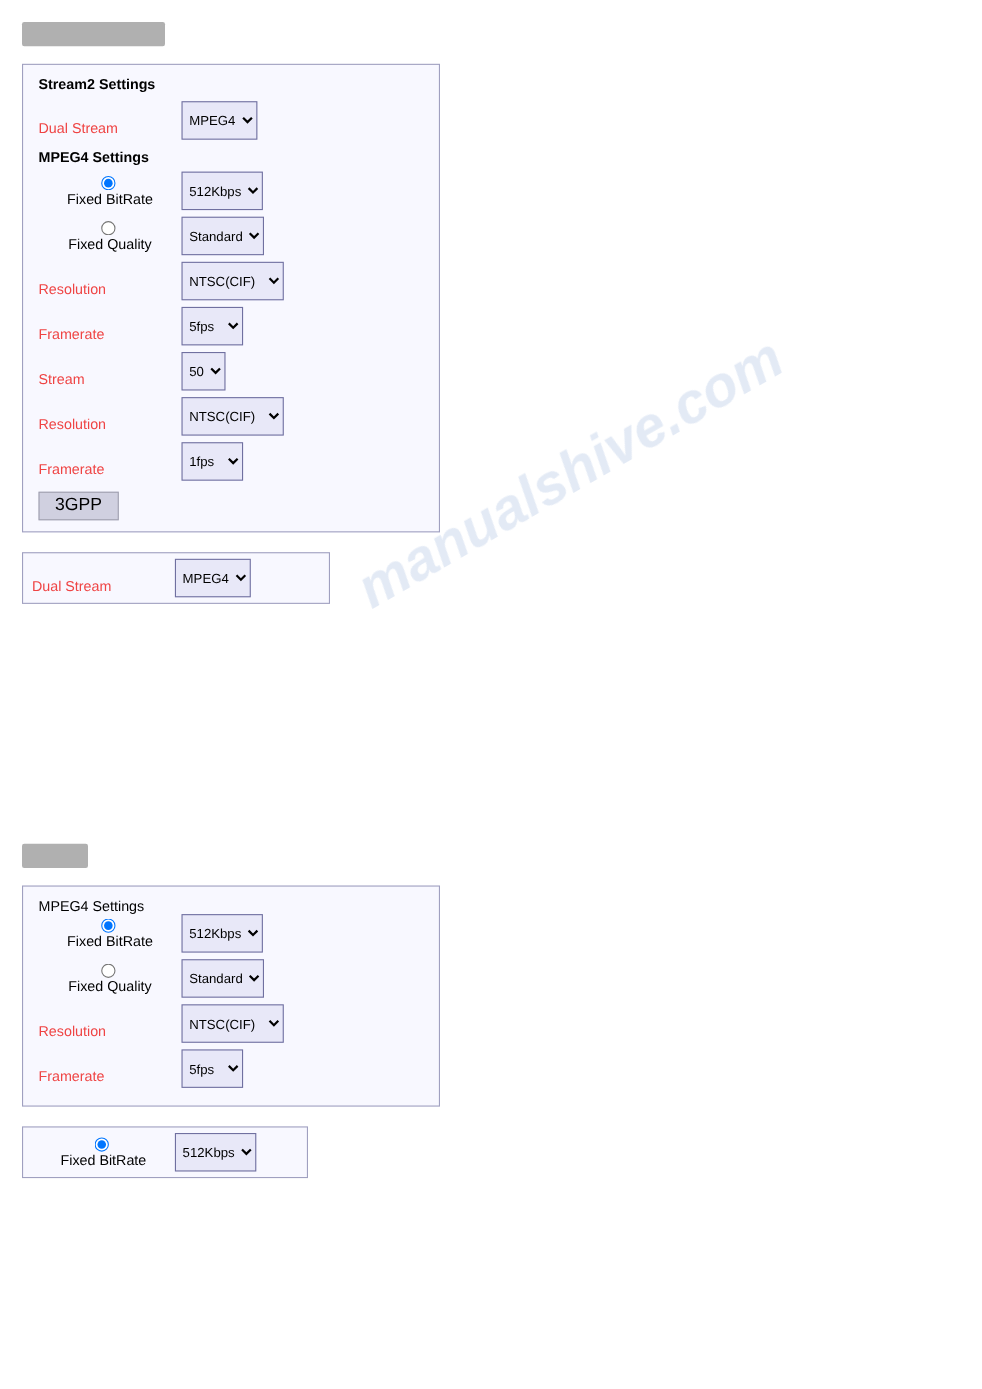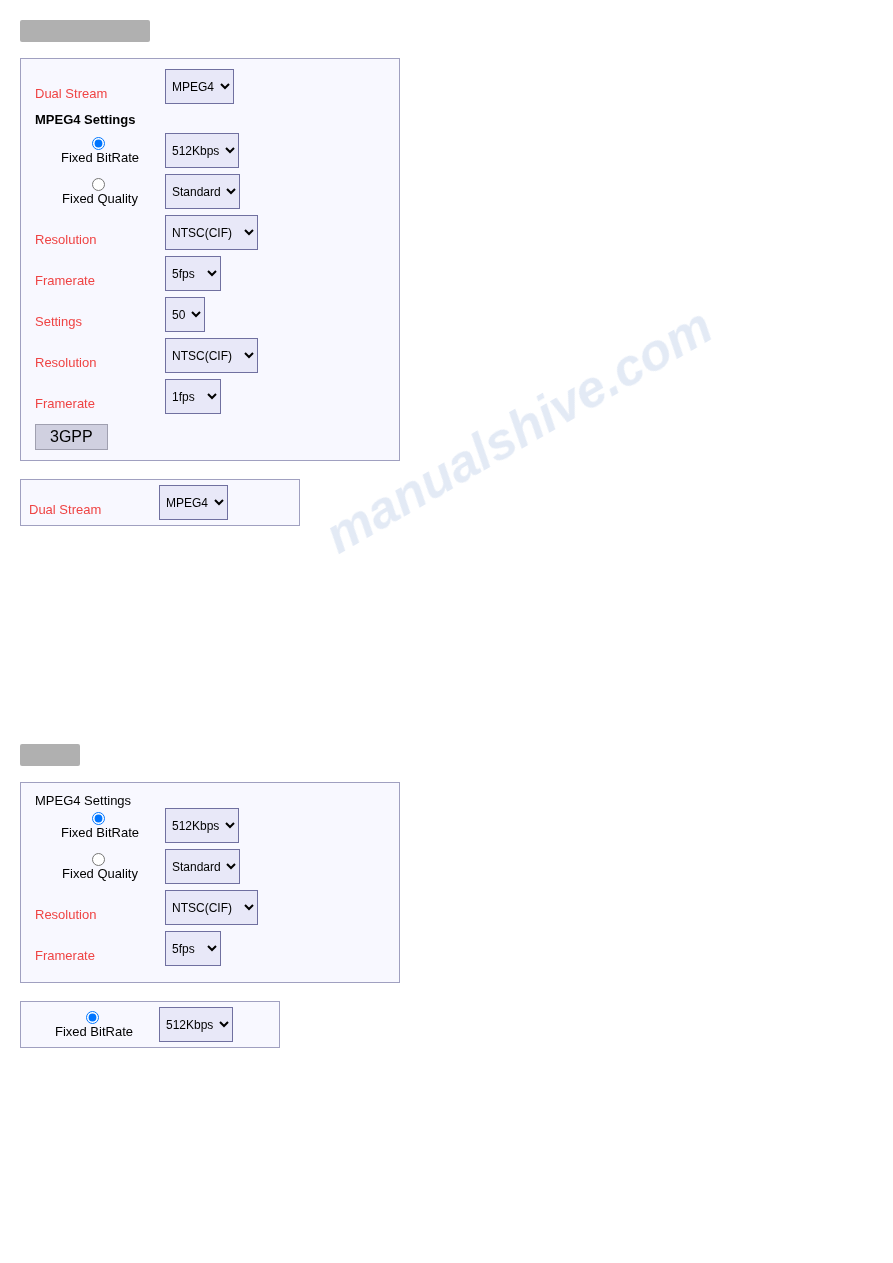--- a/index.html
+++ b/index.html
@@ -139,20 +139,21 @@
     }
   </style>
 </head>
 <body>
 
 <div class="watermark">manualshive.com</div>
 
 <div class="gray-bar"></div>
 
 <div class="settings-box">
+  <span class="box-title">Stream2 Settings</span>
 
   
   <div class="field-row">
     <div class="field-label">Dual Stream</div>
     <select>
       <option>MPEG4</option>
       <option>MJPEG</option>
       <option>Off</option>
     </select>
   </div>
@@ -205,21 +206,21 @@
       <option>10fps</option>
       <option>15fps</option>
       <option>30fps</option>
     </select>
   </div>
 
   
 
   
   <div class="field-row">
-    <div class="field-label">Settings</div>
+    <div class="field-label">Stream</div>
     <select>
       <option>50</option>
       <option>60</option>
       <option>70</option>
       <option>80</option>
       <option>90</option>
     </select>
   </div>
 
   

